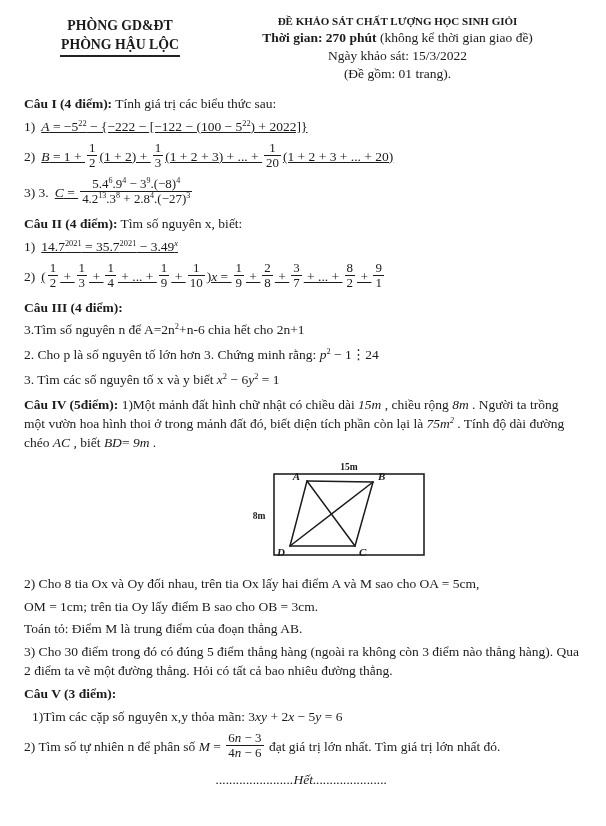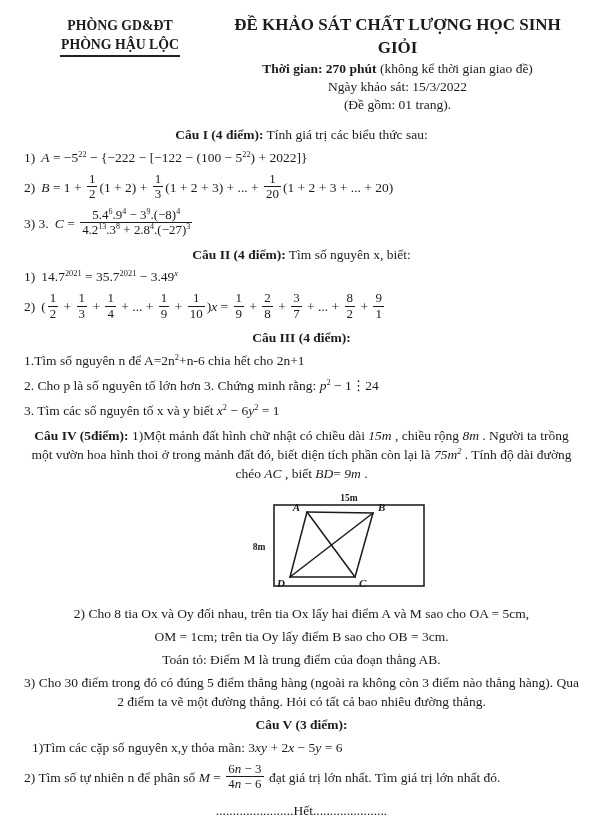--- a/index.html
+++ b/index.html
@@ -8,40 +8,40 @@
     background:#ffffff;color:#1b1b1b;
     font-family:"Liberation Serif",serif;
     font-size:13.5px;line-height:1.4;
     padding:14px 18px 0 24px;overflow:hidden;position:relative;
   }
   
   .header{display:flex;margin-bottom:12px;}
   .header-left{width:192px;text-align:center;font-weight:bold;font-size:13.8px;line-height:1.35;padding-top:3px;}
   .issuer-underline{width:120px;border-bottom:2px solid #222;margin:1px auto 0;}
   .header-right{flex:1;text-align:center;line-height:1.34;}
-  .title-line{font-weight:bold;font-size:17px;}
+  .title-line{font-weight:bold;font-size:11px;}
   .subject-line{font-weight:bold;font-size:14px;}
   
   .sec-heading{font-weight:bold;}
   .mline{margin:3px 0;}
   .mline.tall{margin:6px 0;}
   .mlabel{display:inline-block;margin-right:6px;}
-  .para{margin:4px 0;text-align:center;}
+  .para{margin:4px 0;text-align:left;}
   
-  .mform{white-space:nowrap;}
+  .mform{white-space:nowrap;text-decoration:underline;}
   .mi{font-style:italic;}
   sup{font-size:0.62em;line-height:0;vertical-align:super;}
   .frac{display:inline-block;vertical-align:middle;text-align:center;line-height:1.12;margin:0 2px;position:relative;top:-2px;font-size:0.96em;}
   .frac .num{display:block;border-bottom:1.3px solid #1b1b1b;padding:0 2px;}
   .frac .den{display:block;padding:0 2px;}
   
   .figure-wrap{margin:8px 0 8px 224px;width:186px;}
   .figure-wrap svg text{font-family:"Liberation Serif",serif;}
   
-  .end-line{text-align:center;margin-top:8px;}
+  .end-line{text-align:center;margin-top:8px;font-style:italic;}
 </style>
 </head>
 <body>
 
 <div class="page">
 
   <div class="header">
     <div class="header-left">
       <div>PHÒNG GD&amp;ĐT</div>
       <div>PHÒNG HẬU LỘC</div>
@@ -74,21 +74,21 @@
   <div class="mline">
     <span class="mlabel">1)</span><span class="mform"><span>14.7</span><sup>2021</sup><span> = 35.7</span><sup>2021</sup><span> − 3.49</span><sup class="mi">x</sup></span>
   </div>
   <div class="mline tall">
     <span class="mlabel">2)</span><span class="mform"><span>(</span><span class="frac"><span class="num"><span>1</span></span><span class="den"><span>2</span></span></span><span> + </span><span class="frac"><span class="num"><span>1</span></span><span class="den"><span>3</span></span></span><span> + </span><span class="frac"><span class="num"><span>1</span></span><span class="den"><span>4</span></span></span><span> + ... + </span><span class="frac"><span class="num"><span>1</span></span><span class="den"><span>9</span></span></span><span> + </span><span class="frac"><span class="num"><span>1</span></span><span class="den"><span>10</span></span></span><span>)</span><span class="mi">x</span><span> = </span><span class="frac"><span class="num"><span>1</span></span><span class="den"><span>9</span></span></span><span> + </span><span class="frac"><span class="num"><span>2</span></span><span class="den"><span>8</span></span></span><span> + </span><span class="frac"><span class="num"><span>3</span></span><span class="den"><span>7</span></span></span><span> + ... + </span><span class="frac"><span class="num"><span>8</span></span><span class="den"><span>2</span></span></span><span> + </span><span class="frac"><span class="num"><span>9</span></span><span class="den"><span>1</span></span></span></span>
   </div>
 
   <div class="para">
     <span class="sec-heading">Câu III (4 điểm):</span>
   </div>
-  <div class="mline"><span>1.Tìm số nguyên n để A=2n</span><sup>2</sup><span>+n-6 chia hết cho 2n+1</span></div>
+  <div class="mline"><span>3.Tìm số nguyên n để A=2n</span><sup>2</sup><span>+n-6 chia hết cho 2n+1</span></div>
   <div class="mline tall"><span>2. Cho p là số nguyên tố lớn hơn 3. Chứng minh rằng:   </span><span class="mi">p</span><sup>2</sup><span> − 1⋮24</span></div>
   <div class="mline tall"><span>3. Tìm  các số nguyên tố x và y biết </span><span class="mi">x</span><sup>2</sup><span> − 6</span><span class="mi">y</span><sup>2</sup><span> = 1</span></div>
 
   <div class="para" style="">
     <span class="sec-heading">Câu IV (5điểm):</span><span><span> 1)Một mảnh đất hình chữ nhật có chiều dài </span><span class="mi">15m</span><span> , chiều rộng </span><span class="mi">8m</span><span> . Người ta trồng một vườn hoa hình thoi ở trong mảnh đất đó, biết diện tích phần còn lại là </span><span class="mi">75m</span><sup class="mi">2</sup><span> . Tính độ dài đường chéo </span><span class="mi">AC</span><span> , biết </span><span class="mi">BD</span><span>= </span><span class="mi">9m</span><span> .</span></span>
   </div>
 
   <div class="figure-wrap">
     <svg width="186" height="100" viewBox="0 0 186 100">
       <text x="101" y="9" font-size="9.5" font-weight="bold" text-anchor="middle" fill="#1b1b1b">15m</text>

